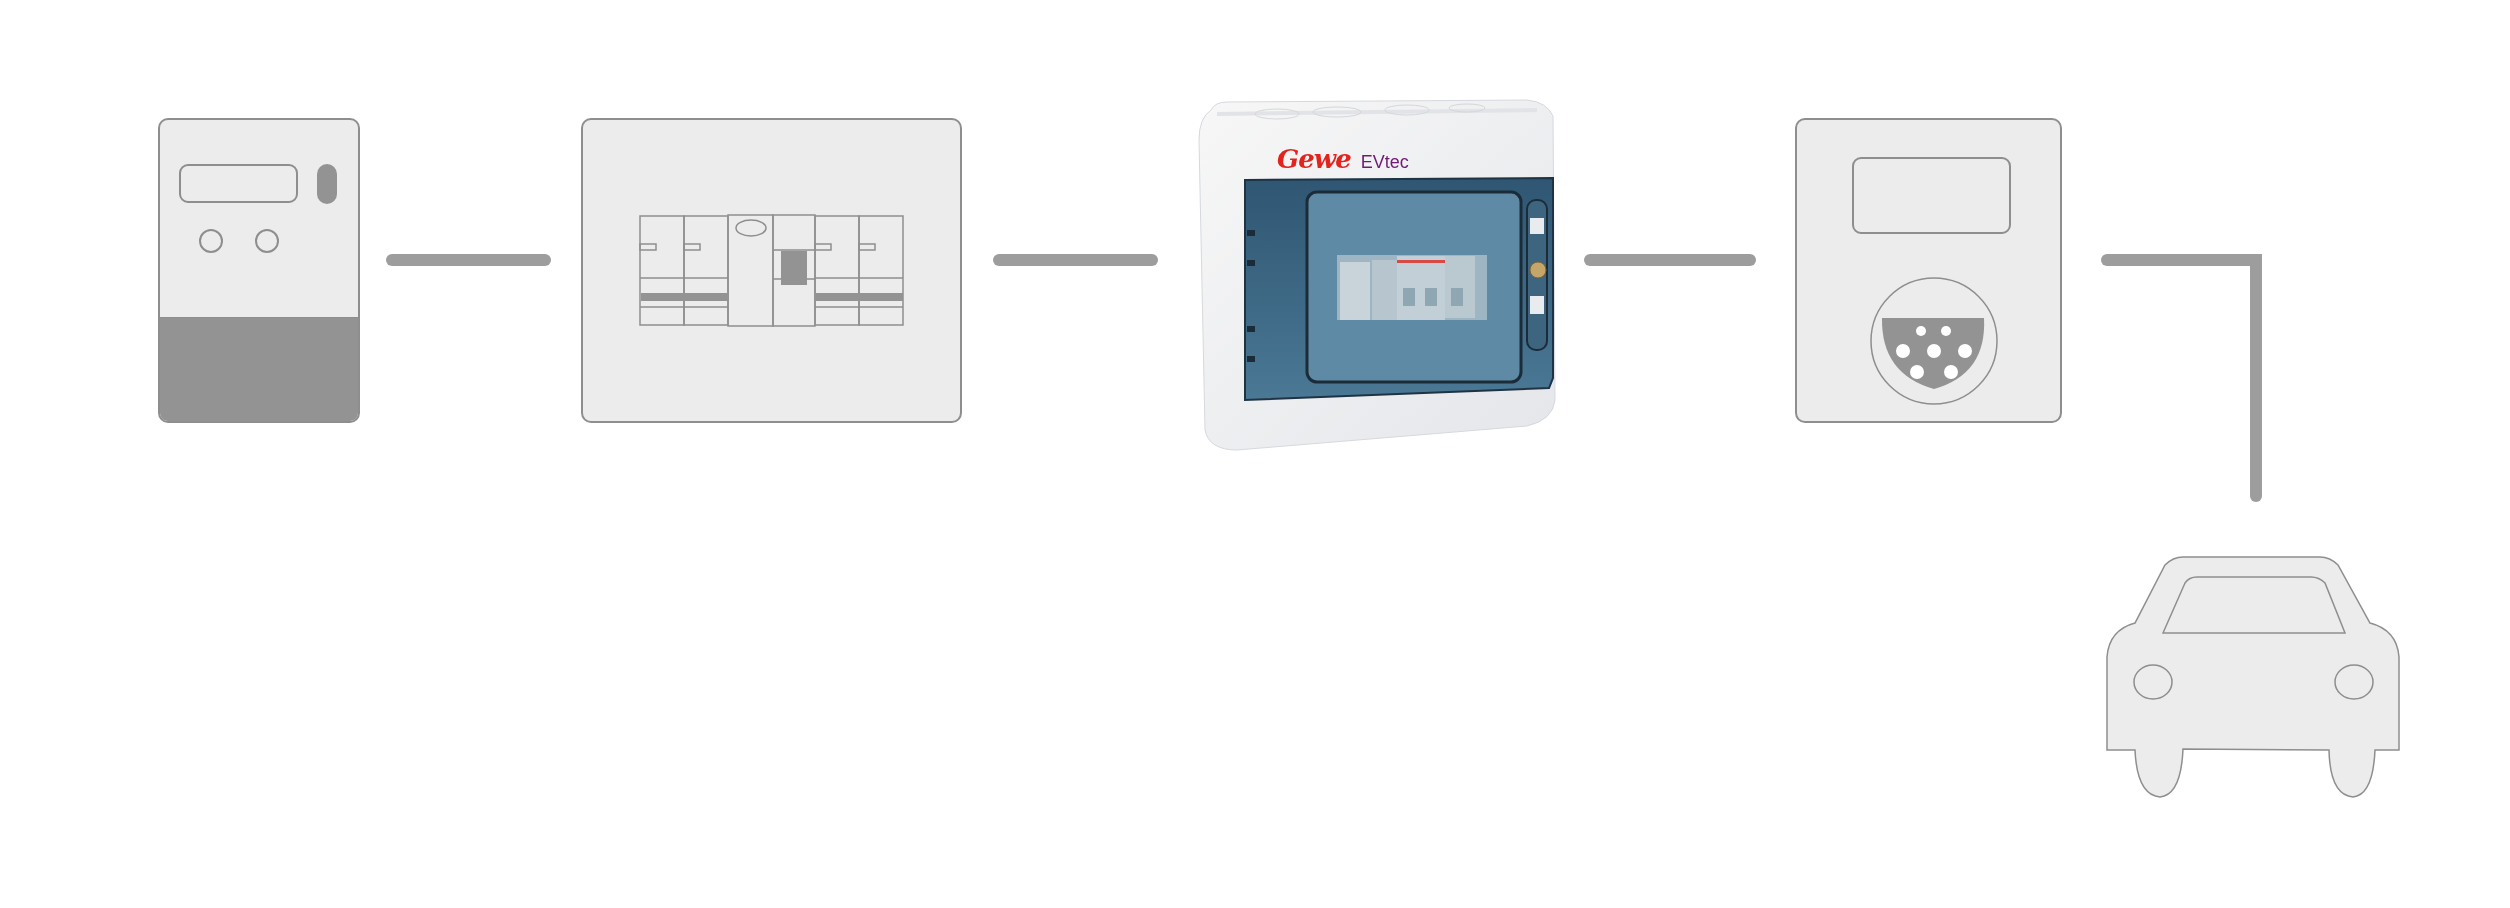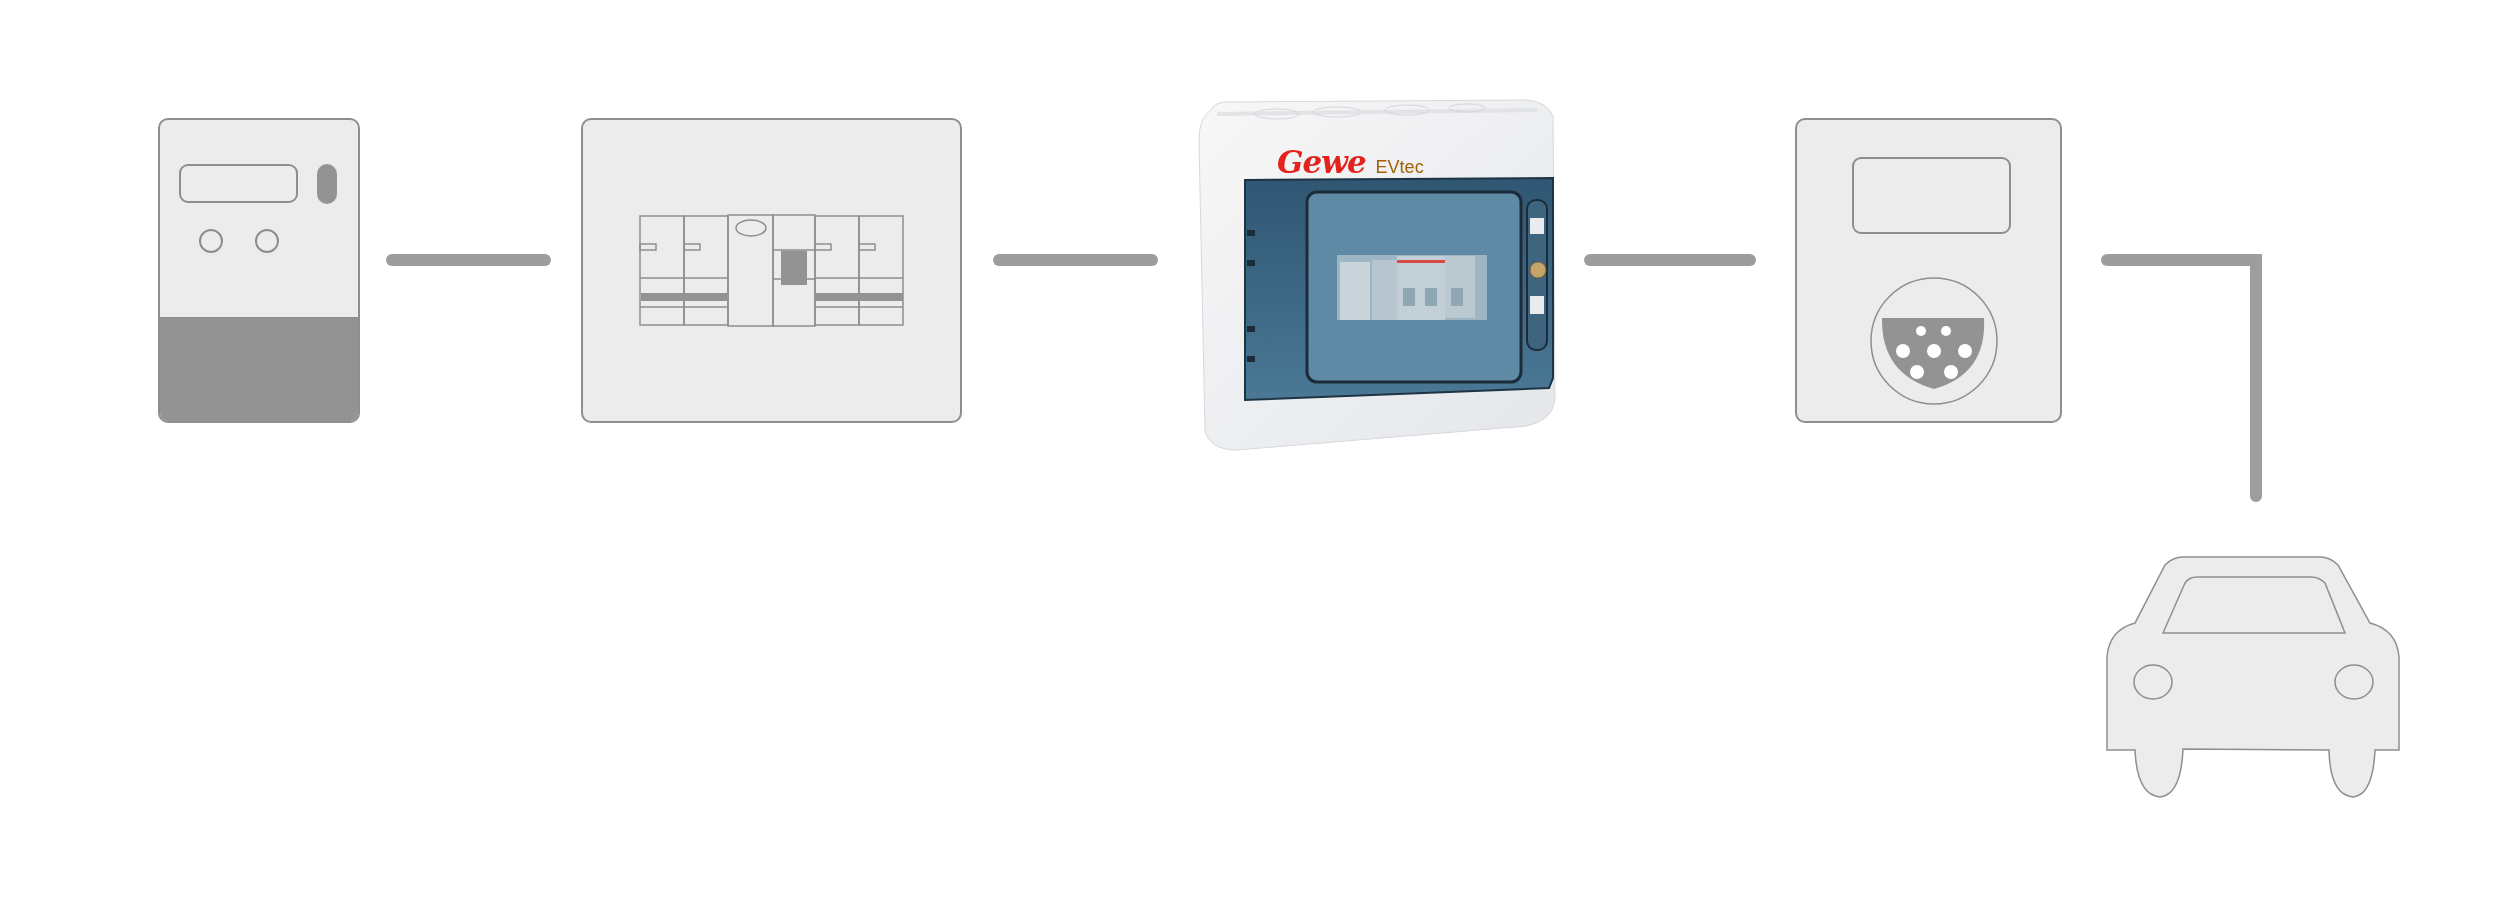--- a/index.html
+++ b/index.html
@@ -3,22 +3,22 @@
 <meta charset="utf-8">
 <style>
   html, body { margin:0; padding:0; background:#ffffff; }
   body { width:2510px; height:908px; position:relative; overflow:hidden; font-family:"Liberation Sans", sans-serif; }
   .abs { position:absolute; }
   .panel { position:absolute; background:#ececec; border:2px solid #8e8e8e; border-radius:10px; box-sizing:border-box; overflow:hidden; }
   .link { position:absolute; background:#9d9d9d; border-radius:7px; }
   svg { position:absolute; overflow:visible; }
   .enclosure { position:absolute; left:1197px; top:100px; width:360px; height:350px; }
   .logo { position:absolute; left:80px; top:44px; white-space:nowrap; }
-  .logo-brand { color:#e3231d; font-weight:bold; font-style:italic; font-size:31px; letter-spacing:-1px; font-family:"DejaVu Serif", serif; }
-  .logo-product { color:#a16207; font-size:18px; margin-left:10px; font-family:"Liberation Sans", sans-serif; }
+  .logo-brand { color:#e3231d; font-weight:bold; font-style:italic; font-size:26px; letter-spacing:-1px; font-family:"DejaVu Serif", serif; }
+  .logo-product { color:#701a75; font-size:18px; margin-left:10px; font-family:"Liberation Sans", sans-serif; }
 </style>
 </head>
 <body>
 
 <div class="panel" style="left:158px;top:118px;width:202px;height:305px;">
   <div class="abs" style="left:19px;top:44px;width:119px;height:39px;border:2px solid #8e8e8e;border-radius:9px;box-sizing:border-box;"></div>
   <div class="abs" style="left:157px;top:44px;width:20px;height:40px;background:#939393;border-radius:10px;"></div>
   <div class="abs" style="left:39px;top:109px;width:24px;height:24px;border:2px solid #8e8e8e;border-radius:50%;box-sizing:border-box;"></div>
   <div class="abs" style="left:95px;top:109px;width:24px;height:24px;border:2px solid #8e8e8e;border-radius:50%;box-sizing:border-box;"></div>
   <div class="abs" style="left:0;top:197px;width:100%;height:110px;background:#939393;border-top:1px solid #8e8e8e;"></div>

